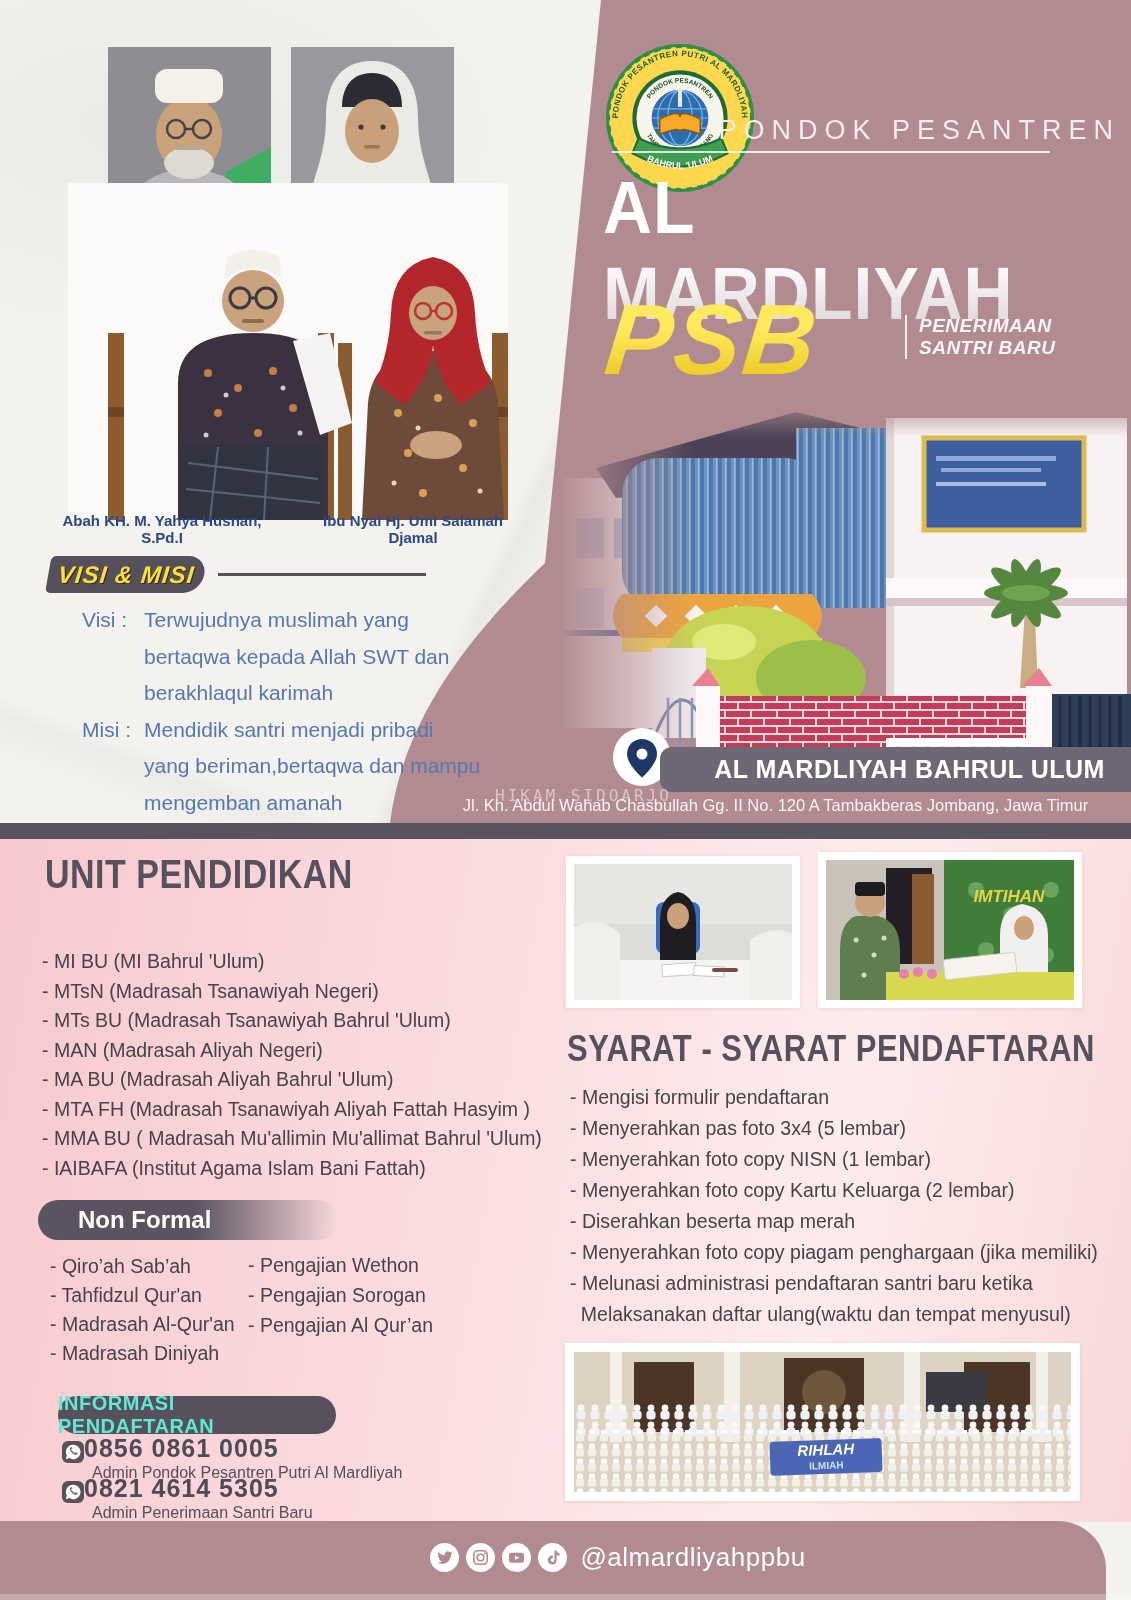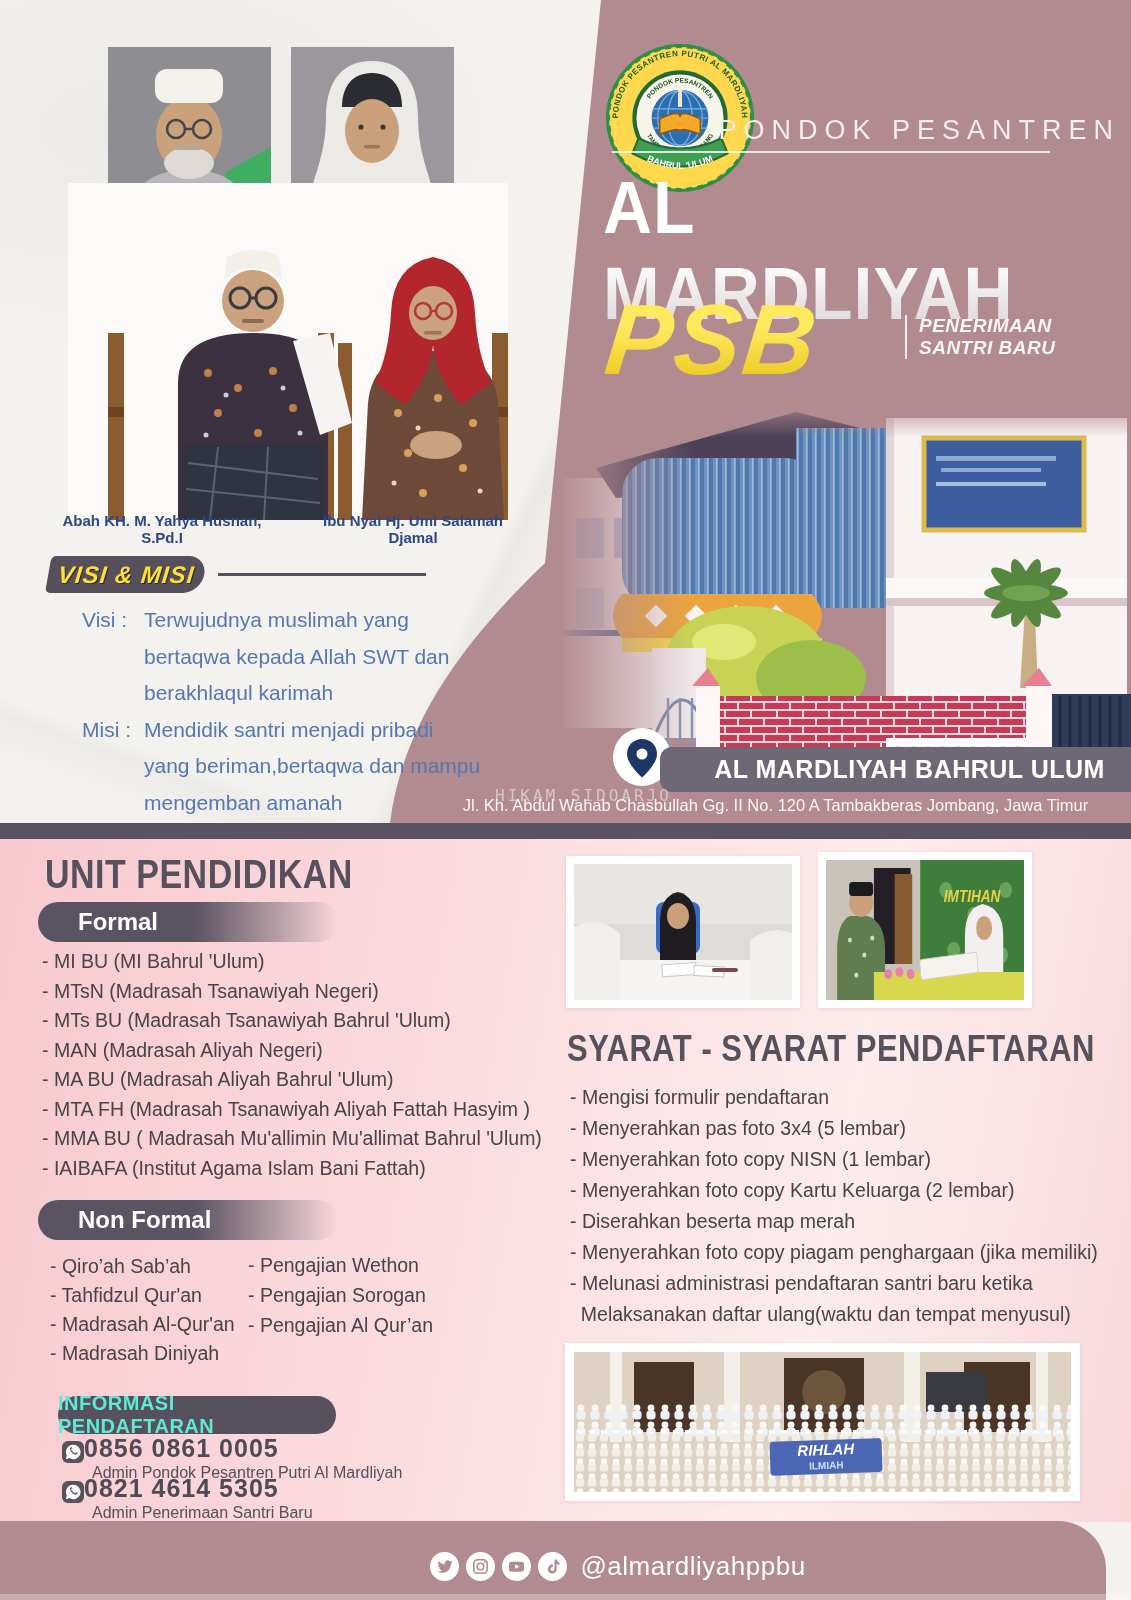--- a/index.html
+++ b/index.html
@@ -80,28 +80,28 @@
     color:#5eead4;font-weight:bold;font-size:20px;letter-spacing:.5px;
     display:flex;align-items:center;justify-content:center;}
   .contact{left:62px;width:460px;}
   .contact-1{top:1434px;}.contact-2{top:1474px;}
   .contact-row{display:flex;align-items:flex-end;}
   .phone{font-size:25px;font-weight:bold;color:#4f4a55;letter-spacing:1px;}
   .role{margin-left:30px;font-size:16px;color:#55505a;margin-top:1px;}
   
   .photo-frame{background:#fff;box-shadow:0 1px 4px rgba(120,60,70,.12);}
   .photo-a{left:566px;top:856px;width:234px;height:152px;padding:8px;box-sizing:border-box;}
-  .photo-b{left:818px;top:852px;width:214px;height:156px;padding:8px;box-sizing:border-box;}
+  .photo-b{left:818px;top:852px;width:264px;height:156px;padding:8px;box-sizing:border-box;}
   .syarat-list{left:570px;top:1082px;width:545px;font-size:19.5px;line-height:31px;}
   .syarat-line{white-space:pre-wrap;}
   .group-photo{left:565px;top:1343px;width:515px;height:158px;padding:9px;box-sizing:border-box;}
   .photo-inner{width:100%;height:100%;display:block;}
   
   .footer-bar{left:-30px;top:1521px;width:1136px;height:90px;background:var(--mauve);border-radius:0 48px 0 0;}
-  .footer-row{left:0;top:1542px;width:1131px;display:flex;align-items:center;justify-content:center;gap:7px;padding-left:105px;box-sizing:border-box;margin-top:9px;}
+  .footer-row{left:0;top:1542px;width:1131px;display:flex;align-items:center;justify-content:center;gap:7px;padding-left:105px;box-sizing:border-box;}
   .icon-circle{width:29px;height:29px;border-radius:50%;background:#fff;display:flex;align-items:center;justify-content:center;}
   .footer-handle{color:#fff;font-size:26px;margin-left:6px;letter-spacing:.5px;}
   .footer-edge{left:0;top:1594px;width:1131px;height:6px;background:rgba(255,255,255,.28);}
 </style>
 </head>
 <body>
 
 <div class="poster">
 
   <svg class="abs panel-svg" viewBox="0 0 1131 840" aria-hidden="true">
@@ -382,21 +382,20 @@
           <div class="vm-text-line">Mendidik santri menjadi pribadi</div>
           <div class="vm-text-line">yang beriman,bertaqwa dan mampu</div>
           <div class="vm-text-line">mengemban amanah</div>
         </div>
     </div>
   </div>
 
   <div class="abs pink-section"></div>
 
   <div class="abs sec-heading h-unit">UNIT PENDIDIKAN</div>
-  <div class="abs pill pill-formal">Formal</div>
   <div class="abs formal-list">
       <div class="edu-line">- MI BU (MI Bahrul 'Ulum)</div>
       <div class="edu-line">- MTsN (Madrasah Tsanawiyah Negeri)</div>
       <div class="edu-line">- MTs BU (Madrasah Tsanawiyah Bahrul 'Ulum)</div>
       <div class="edu-line">- MAN (Madrasah Aliyah Negeri)</div>
       <div class="edu-line">- MA BU (Madrasah Aliyah Bahrul 'Ulum)</div>
       <div class="edu-line">- MTA FH (Madrasah Tsanawiyah Aliyah Fattah Hasyim )</div>
       <div class="edu-line">- MMA BU ( Madrasah Mu'allimin Mu'allimat Bahrul 'Ulum)</div>
       <div class="edu-line">- IAIBAFA (Institut Agama Islam Bani Fattah)</div>
     </div>

